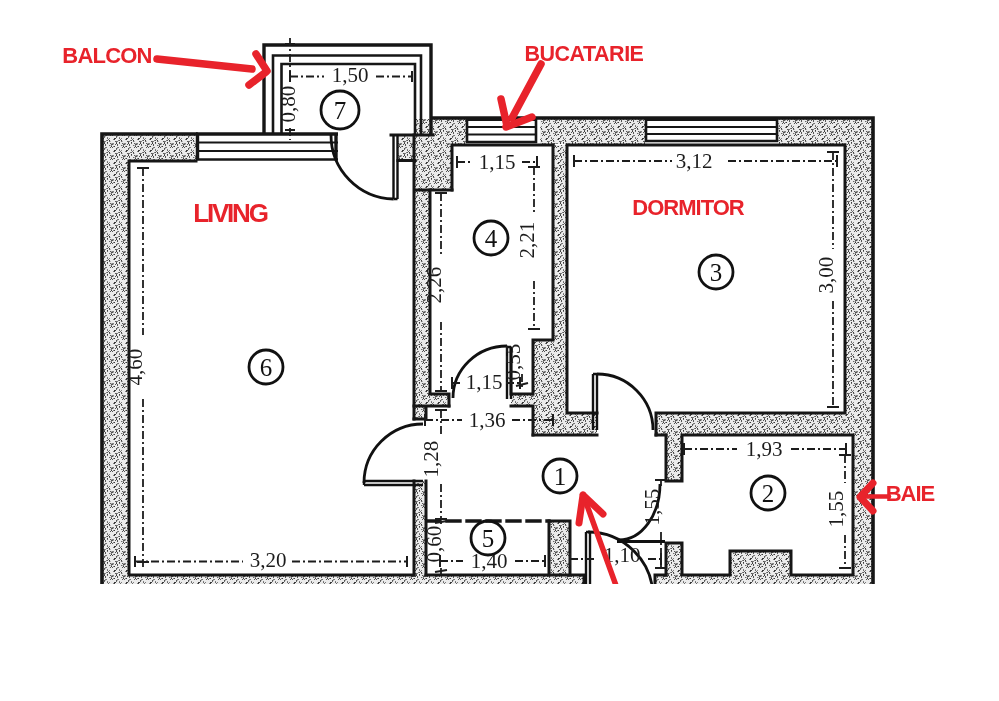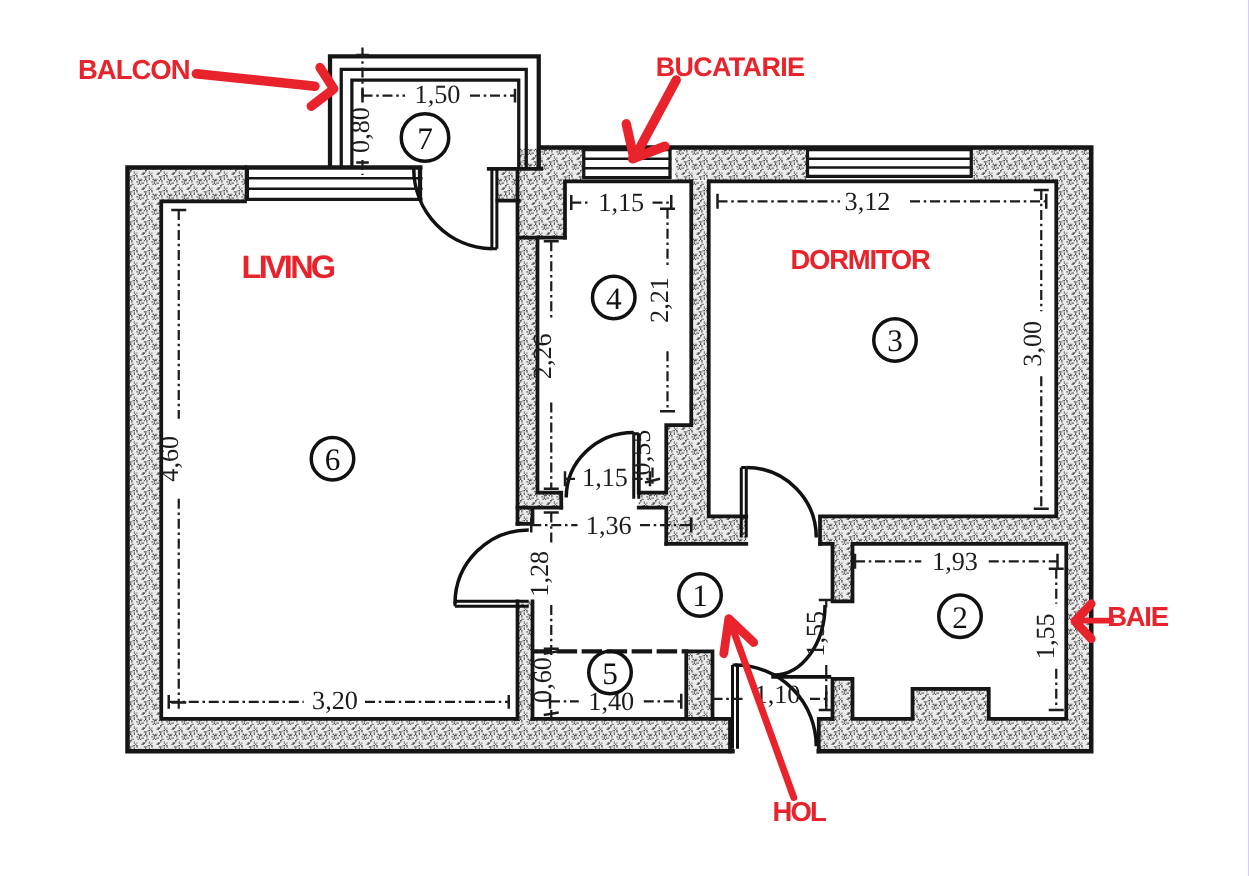--- a/index.html
+++ b/index.html
@@ -1,16 +1,16 @@
 <!DOCTYPE html>
 <html><head>
 <meta charset="utf-8">
 <style>
 html,body{margin:0;padding:0;background:#ffffff;}
-#wrap{width:999px;height:701px;position:relative;background:#8b5cf6;overflow:hidden;}
+#wrap{width:999px;height:584px;position:relative;background:#fdba74;overflow:hidden;}
 text{font-family:"Liberation Serif", serif;}
 .red text{font-family:"Liberation Sans", sans-serif;font-weight:bold;fill:#e8232b;}
 .dim{font-size:21px;fill:#1c1c1c;}
 .num{font-size:25px;fill:#111;}
 </style>
 </head>
 <body>
 <div id="wrap">
 <svg width="999" height="701" viewBox="0 0 999 701">
 <defs>

